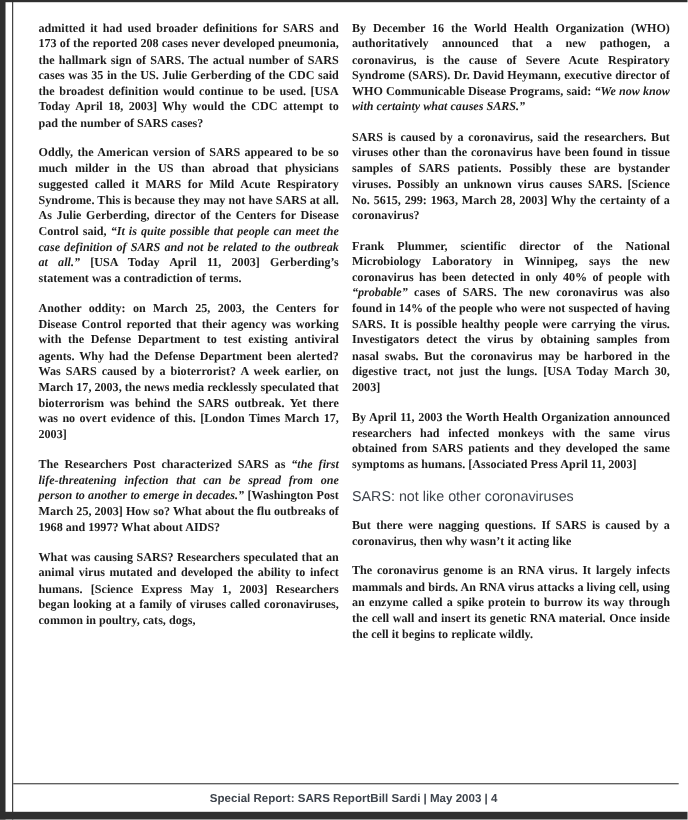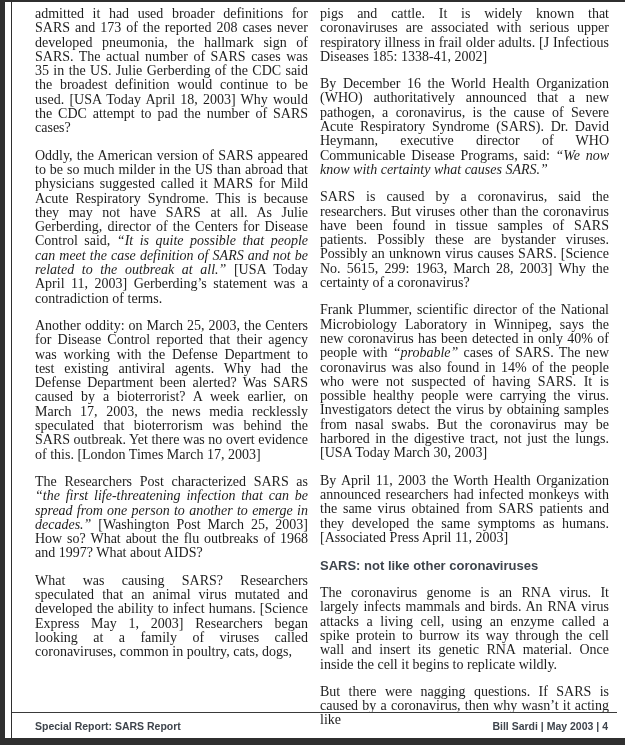--- a/index.html
+++ b/index.html
@@ -33,49 +33,50 @@
   .content {
     position: absolute;
     top: 7px; left: 35px; right: 16px;
     display: flex;
     gap: 12px;
   }
   .col { min-width: 0; }
   .col-left  { flex: 0 0 273px; }
   .col-right { flex: 0 0 289px; }
   .body-para {
-    margin: 0 0 13px 0;
+    margin: 12px 0 13px 0;
     font-family: "Liberation Serif", serif;
-    font-size: 14px;
+    font-size: 11px;
     line-height: 14.3px;
     text-align: justify;
     color: var(--body-color, #1d1d1d);
+    font-weight: bold;
   }
   .body-para em {
     font-style: italic;
   }
   .section-heading {
     margin: 6px 0 12px 0;
     font-family: "Liberation Sans", sans-serif;
-    font-weight: bold;
+    font-weight: normal;
     font-size: 13px;
     line-height: 16px;
     color: var(--heading-color, #3e444c);
   }
   .footer-rule {
     position: absolute;
     left: 12px; right: 8px; bottom: 32px;
     height: 1px;
     background: #3a3a3a;
   }
   .page-footer {
     position: absolute;
     left: 35px; right: 17px; bottom: 13px;
     display: flex;
-    justify-content: space-between;
+    justify-content: center;
     align-items: baseline;
     font-family: "Liberation Sans", sans-serif;
     font-weight: bold;
     font-size: 10.5px;
     color: var(--footer-color, #3e444c);
   }
 </style>
 </head>
 <body>
 
@@ -86,28 +87,27 @@
 
   <div class="content">
     <div class="col col-left" id="col-left">
         <p class="body-para"><span>admitted it had used broader definitions for SARS and 173 of the reported 208 cases never developed pneumonia, the hallmark sign of SARS.  The actual number of SARS cases was 35 in the US.  Julie Gerberding of the CDC said the broadest definition would continue to be used.  [USA Today April 18, 2003]  Why would the CDC attempt to pad the number of SARS cases?</span></p>
         <p class="body-para"><span>Oddly, the American version of SARS appeared to be so much milder in the US than abroad that physicians suggested called it MARS for Mild Acute Respiratory Syndrome.  This is because they may not have SARS at all.  As Julie Gerberding, director of the Centers for Disease Control said, </span><em>“It is quite possible that people can meet the case definition of SARS and not be related to the outbreak at all.”</em><span>  [USA Today April 11, 2003] Gerberding’s statement was a contradiction of terms.</span></p>
         <p class="body-para"><span>Another oddity: on March 25, 2003, the Centers for Disease Control reported that their agency was working with the Defense Department to test existing antiviral agents.  Why had the Defense Department been alerted? Was SARS caused by a bioterrorist?  A week earlier, on March 17, 2003, the news media recklessly speculated that bioterrorism was behind the SARS outbreak.  Yet there was no overt evidence of this. [London Times March 17, 2003]</span></p>
         <p class="body-para"><span>The Researchers Post characterized SARS as </span><em>“the first life-threatening infection that can be spread from one person to another to emerge in decades.”</em><span>  [Washington Post March 25, 2003]  How so? What about the flu outbreaks of 1968 and 1997?  What about AIDS?</span></p>
         <p class="body-para"><span>What was causing SARS?  Researchers speculated that an animal virus mutated and developed the ability to infect humans.  [Science Express May 1, 2003] Researchers began looking at a family of viruses called coronaviruses, common in poultry, cats, dogs,</span></p>
       </div>
     <div class="col col-right" id="col-right">
-        <p class="body-para"><span>pigs and cattle.  It is widely known that coronaviruses are associated with serious upper respiratory illness in frail older adults.  [J Infectious Diseases 185: 1338-41, 2002]</span></p>
         <p class="body-para"><span>By December 16 the World Health Organization (WHO) authoritatively announced that a new pathogen, a coronavirus, is the cause of Severe Acute Respiratory Syndrome (SARS).  Dr. David Heymann, executive director of WHO Communicable Disease Programs, said:  </span><em>“We now know with certainty what causes SARS.”</em></p>
         <p class="body-para"><span>SARS is caused by a coronavirus, said the researchers. But viruses other than the coronavirus have been found in tissue samples of SARS patients.  Possibly these are bystander viruses.  Possibly an unknown virus causes SARS. [Science No. 5615, 299: 1963, March 28, 2003] Why the certainty of a coronavirus?</span></p>
         <p class="body-para"><span>Frank Plummer, scientific director of the National Microbiology Laboratory in Winnipeg, says the new coronavirus has been detected in only 40% of people with </span><em>“probable”</em><span> cases of SARS.  The new coronavirus was also found in 14% of the people who were not suspected of having SARS.  It is possible healthy people were carrying the virus. Investigators detect the virus by obtaining samples from nasal swabs.  But the coronavirus may be harbored in the digestive tract, not just the lungs.  [USA Today March 30, 2003]</span></p>
         <p class="body-para"><span>By April 11, 2003 the Worth Health Organization announced researchers had infected monkeys with the same virus obtained from SARS patients and they developed the same symptoms as humans.  [Associated Press April 11, 2003]</span></p>
         <h2 class="section-heading">SARS: not like other coronaviruses</h2>
+        <p class="body-para"><span>But there were nagging questions.  If SARS is caused by a coronavirus, then why wasn’t it acting like</span></p>
         <p class="body-para"><span>The coronavirus genome is an RNA virus.  It largely infects mammals and birds.  An RNA virus attacks a living cell, using an enzyme called a spike protein to burrow its way through the cell wall and insert its genetic RNA material.  Once inside the cell it begins to replicate wildly.</span></p>
-        <p class="body-para"><span>But there were nagging questions.  If SARS is caused by a coronavirus, then why wasn’t it acting like</span></p>
       </div>
   </div>
 
   <div class="footer-rule"></div>
   <div class="page-footer">
     <span>Special Report: SARS Report</span>
     <span>Bill Sardi | May 2003 | 4</span>
   </div>
 
   <div class="border-bottom"></div>

